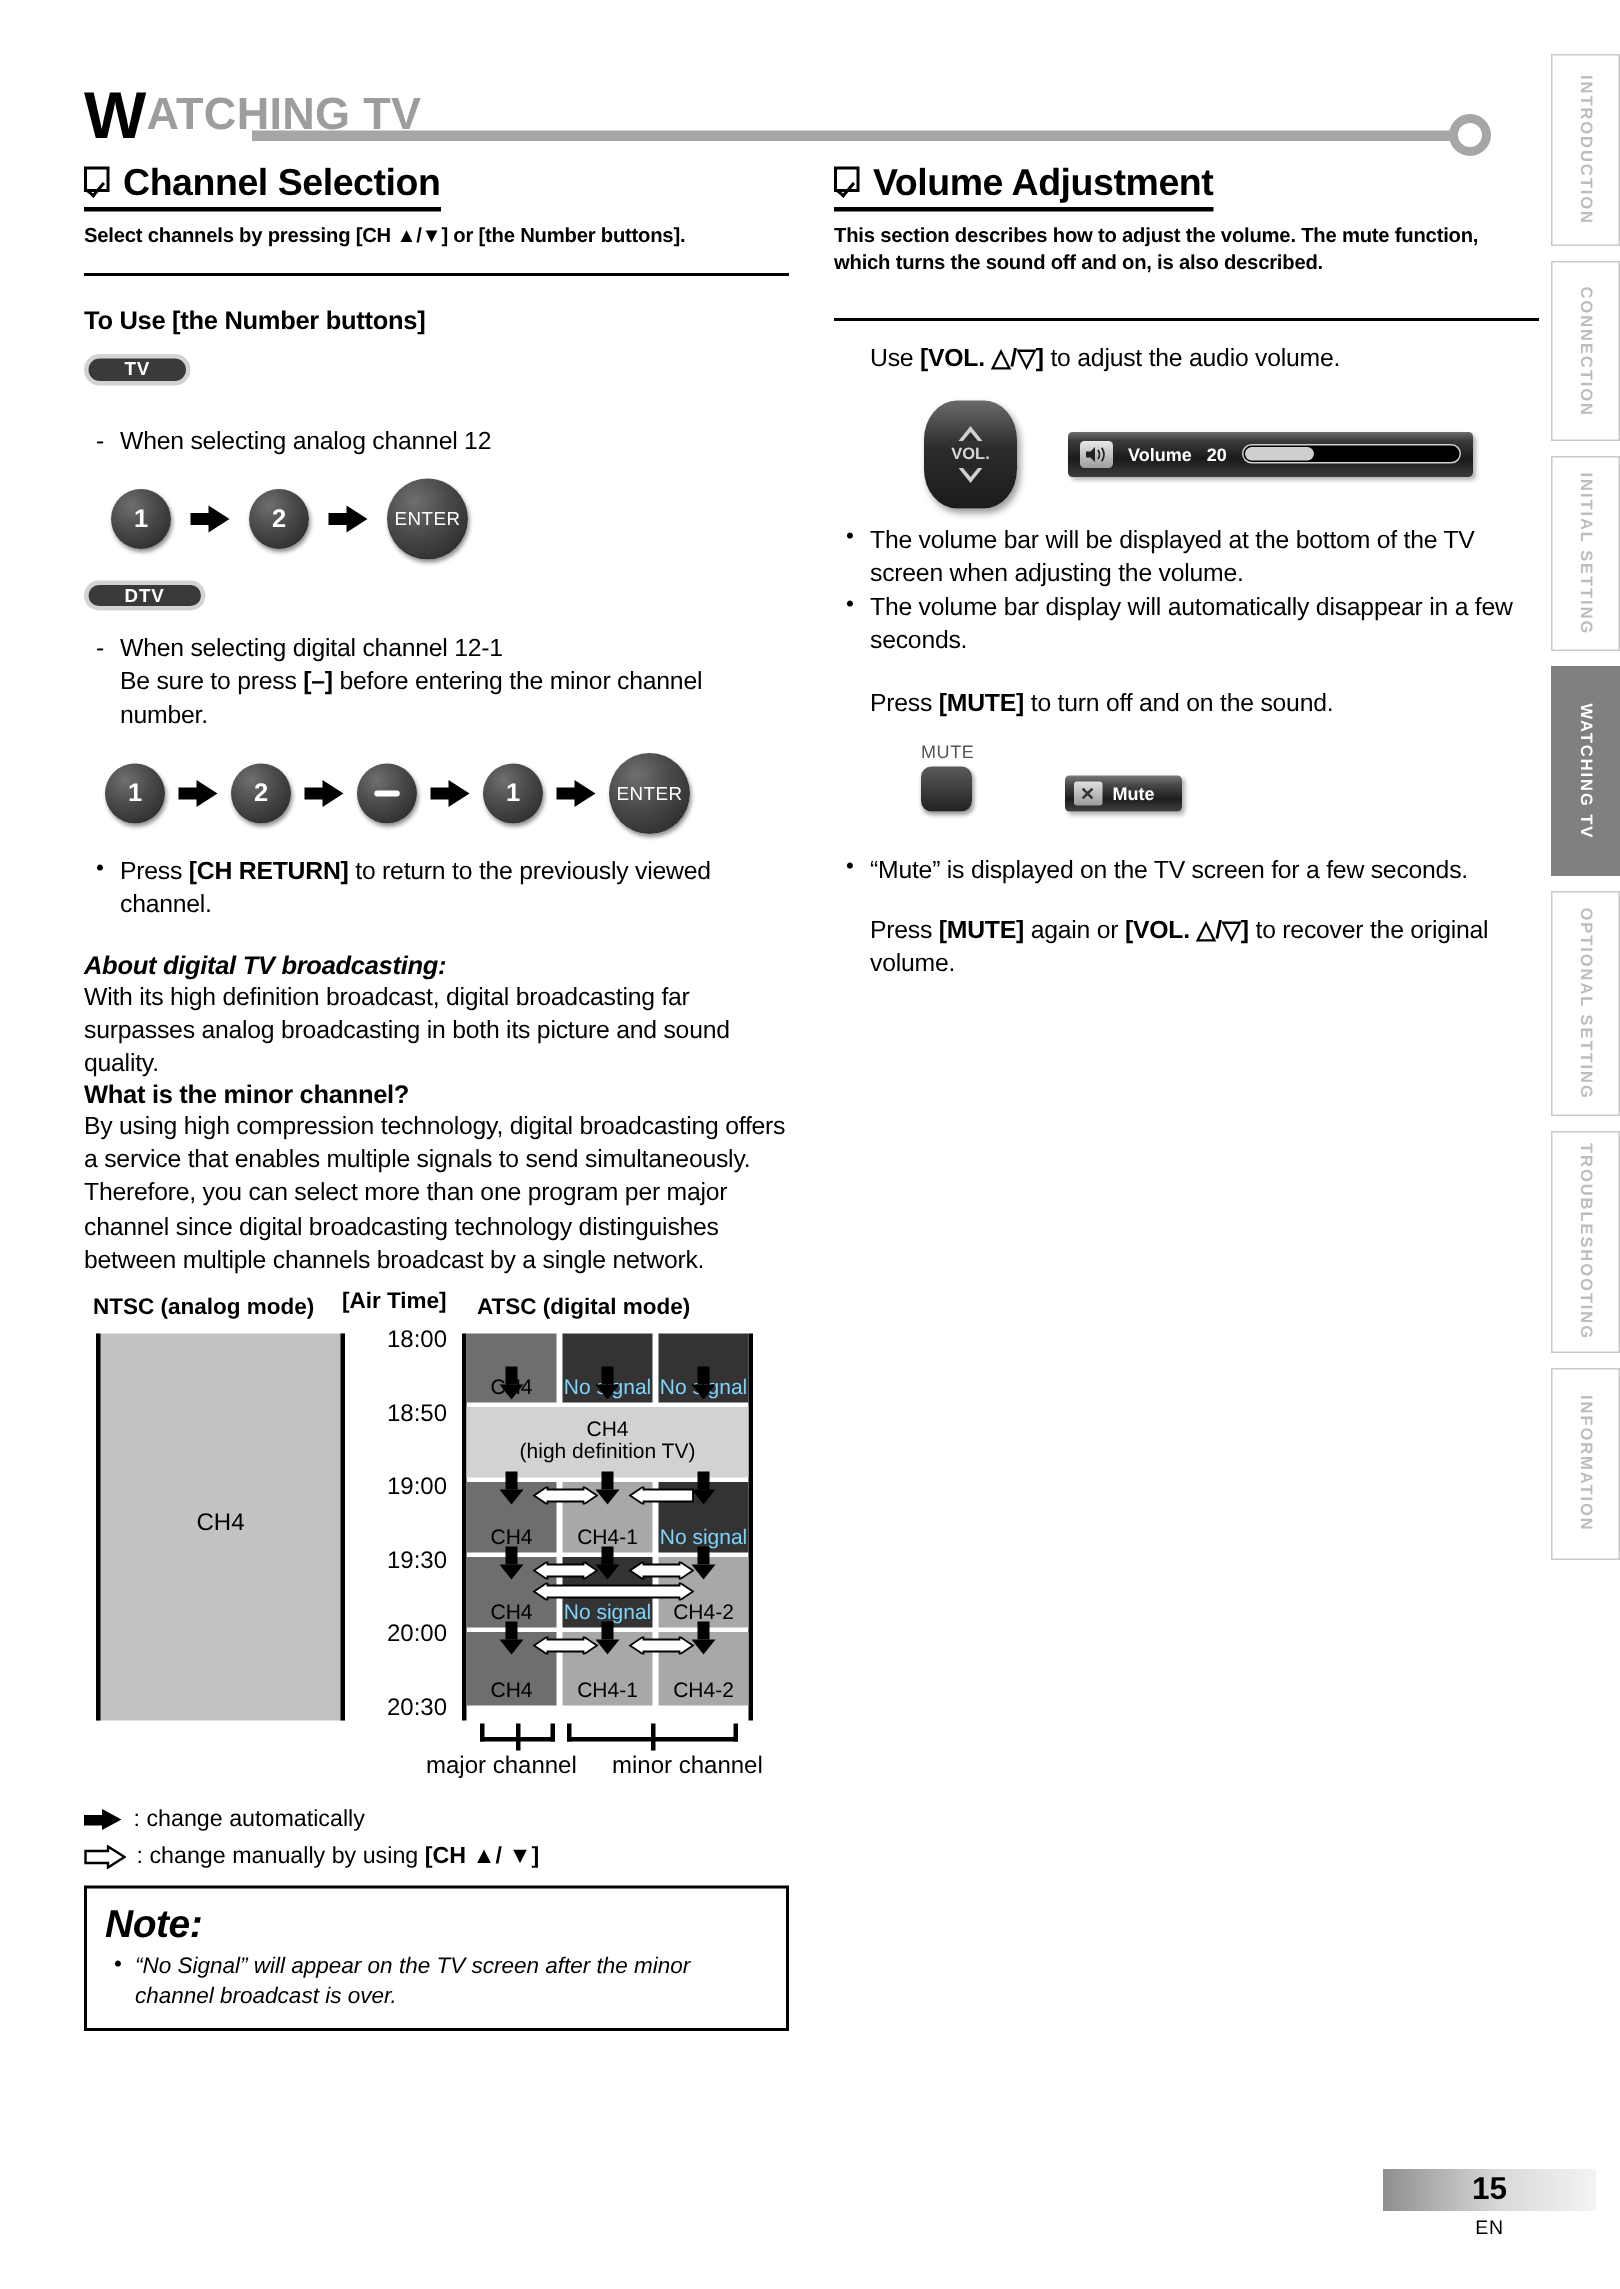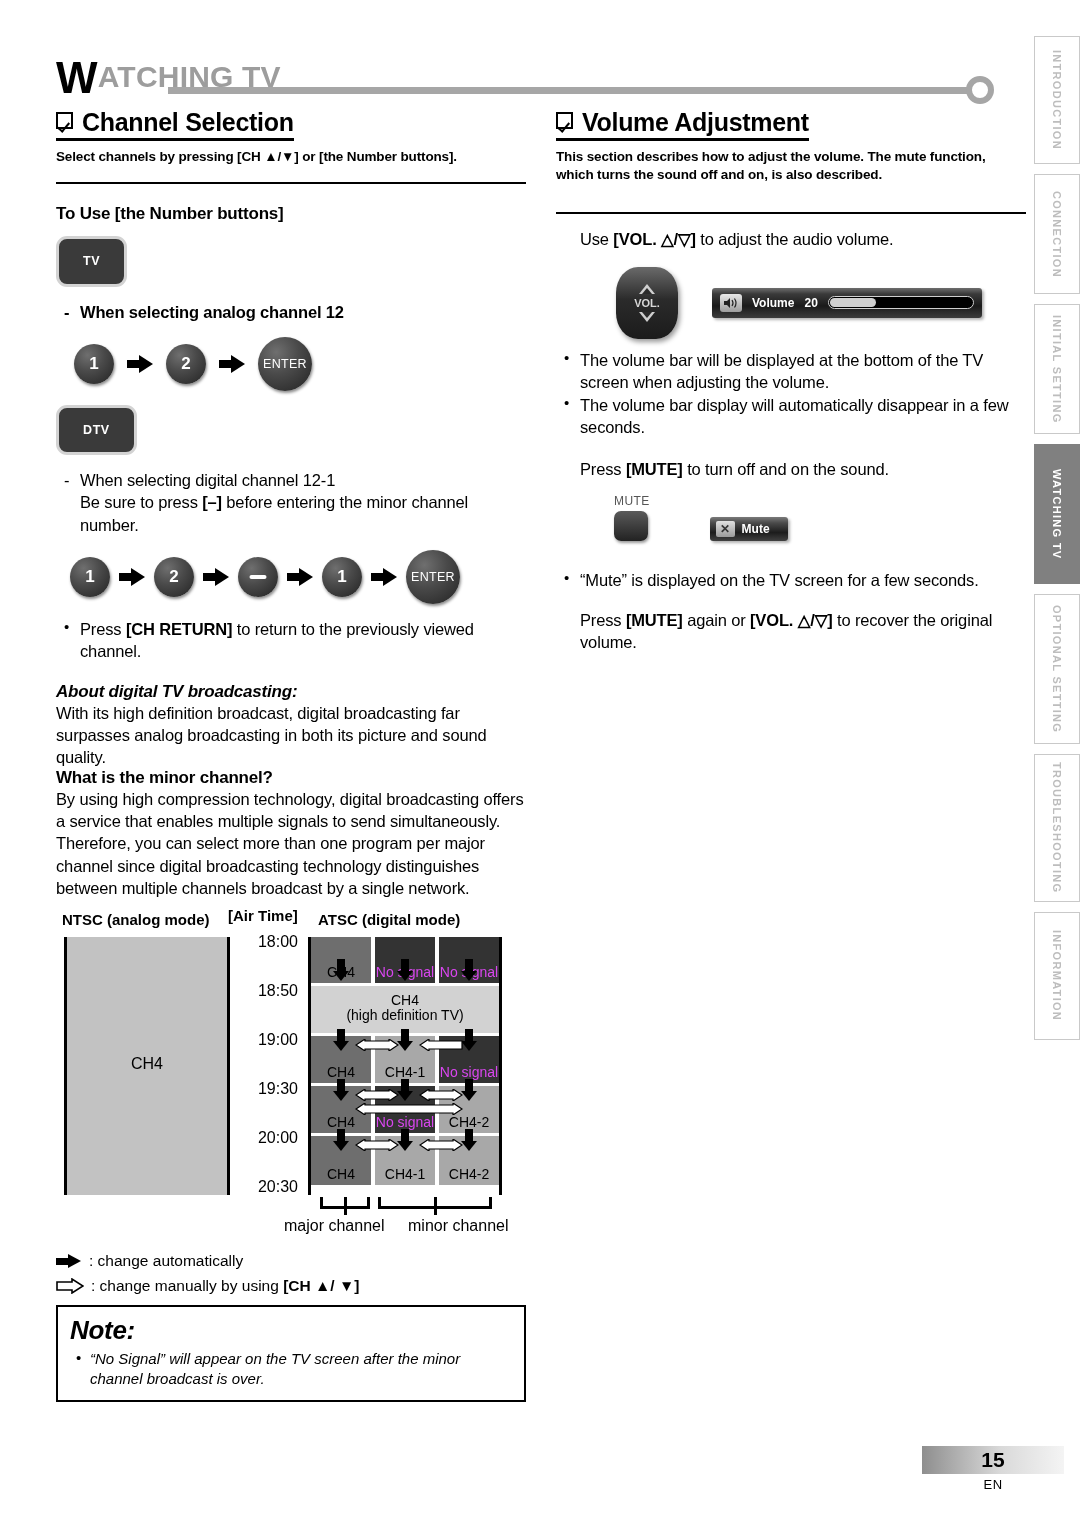--- a/index.html
+++ b/index.html
@@ -68,21 +68,21 @@
   .dash-item { position: relative; padding-left: 24px; }
   .dash-item::before { content: "-"; position: absolute; left: 8px; top: 0; }
 
   .sub-head { font-size: 17px; font-weight: 700; margin-top: 20px; letter-spacing: -.2px; }
   .sub-head-i { font-size: 17px; font-weight: 700; font-style: italic; letter-spacing: -.2px; }
 
   
   .pill {
     display: inline-block; background: #3a3a3a; color: #fff;
     font-size: 12.5px; font-weight: 700; letter-spacing: .6px;
-    padding: 16px 24px; border-radius: 11px;
+    padding: 1px 24px; border-radius: 11px;
     border: 3px solid #d3d3d3; line-height: 1;
   }
 
   
   .keyseq { display: flex; align-items: center; gap: 13px; }
   .kbtn {
     width: 40px; height: 40px; border-radius: 50%;
     background: radial-gradient(circle at 34% 28%, #6f6f6f 0%, #4a4a4a 42%, #222 100%);
     color: #fff; font-size: 17px; font-weight: 700;
     display: flex; align-items: center; justify-content: center;
@@ -192,21 +192,21 @@
   .times div { position: absolute; right: 4px; font-size: 16px; }
   .atsc-wrap {
     position: absolute; left: 252px; top: 30px; width: 194px; height: 258px;
     border-left: 3px solid #000; border-right: 3px solid #000;
   }
   .cell {
     position: absolute; display: flex; align-items: flex-end; justify-content: center;
     font-size: 14px; padding-bottom: 2px; text-align: center; line-height: 1.1;
   }
   .c-mid  { background: #6e6e6e; color: #000; }
-  .c-dark { background: #333; color: #d946ef; }
+  .c-dark { background: #333; color: #7dd3fc; }
   .c-lt   { background: #d2d2d2; color: #000; }
   .c-grey { background: #a8a8a8; color: #000; }
   .down-arrow { position: absolute; width: 16px; }
   .down-arrow .shaft { width: 8px; height: 12px; background: #000; margin: 0 auto; }
   .down-arrow .head {
     width: 0; height: 0; margin: 0 auto;
     border-left: 8px solid transparent; border-right: 8px solid transparent; border-top: 10px solid #000;
   }
   .hollow-arrow { position: absolute; height: 12px; }
   .brace { position: absolute; border: 3px solid #000; border-top: none; height: 12px; }
@@ -276,21 +276,21 @@
 
   <div class="hr-thin"></div>
 
 
   <div class="sub-head">To Use [the Number buttons]</div>
 
   <div style="margin-top:12px;">
     <span class="pill">TV</span>
   </div>
 
-  <div class="btext dash-item" style="margin-top:14px;font-weight:bold;">When selecting analog channel 12</div>
+  <div class="btext dash-item" style="margin-top:26px;">When selecting analog channel 12</div>
 
   <div class="keyseq" style="margin-top:14px; margin-left:18px;">
     <div class="kbtn">1</div>
     <div class="arrow-r"></div>
     <div class="kbtn">2</div>
     <div class="arrow-r"></div>
     <div class="kbtn enter">ENTER</div>
   </div>
 
   <div style="margin-top:14px;">

